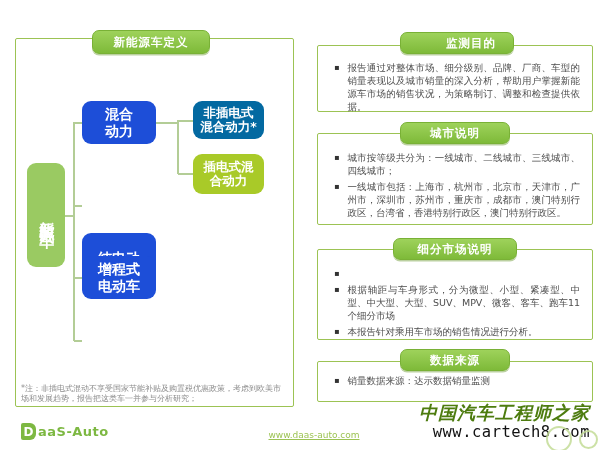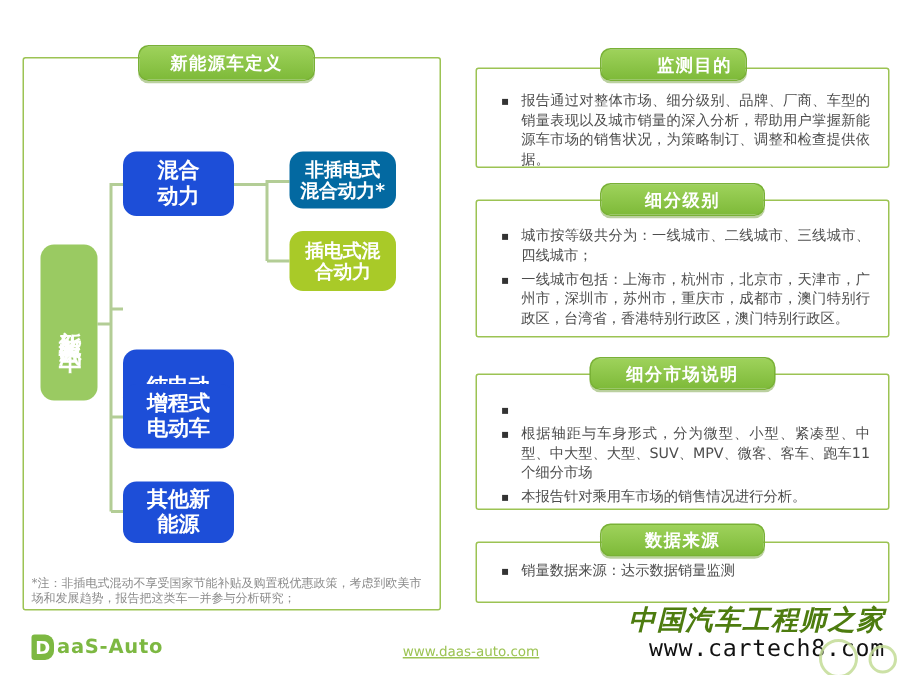--- a/index.html
+++ b/index.html
@@ -107,50 +107,46 @@
     <span>混合
 动力</span>
   </div>
   <div class="node green" style="left:82px;top:189px;width:74px;height:51px;font-size:14px;margin-top:44px;">
     <span>纯电动</span>
   </div>
   <div class="node green" style="left:82px;top:256px;width:74px;height:43px;font-size:14px;">
     <span>增程式
 电动车</span>
   </div>
-  <div class="node green" style="left:82px;top:321px;width:74px;height:41px;font-size:14px;">
-    <span>其他新
-能源</span>
-  </div>
 
   <div class="node gray" style="left:193px;top:101px;width:71px;height:38px;font-size:12.5px;">
     <span>非插电式
 混合动力*</span>
   </div>
   <div class="node bright" style="left:193px;top:154px;width:71px;height:40px;font-size:12.5px;">
     <span>插电式混
 合动力</span>
   </div>
 
   <div class="footnote">*注：非插电式混动不享受国家节能补贴及购置税优惠政策，考虑到欧美市场和发展趋势，报告把这类车一并参与分析研究；</div>
 
-  <div class="badge" style="left:400px;top:32px;width:98px;height:22px;padding-left:28px;">
+  <div class="badge" style="left:400px;top:32px;width:114px;height:22px;padding-left:28px;">
     <span>监测目的</span>
   </div>
   <div class="panel" style="left:317px;top:45px;width:276px;height:67px;">
     <div class="section-body" style="padding-top:15px;">
       <div class="bullet-row">
         <span class="bullet-marker">▪</span>
         <span class="bullet-text">报告通过对整体市场、细分级别、品牌、厂商、车型的销量表现以及城市销量的深入分析，帮助用户掌握新能源车市场的销售状况，为策略制订、调整和检查提供依据。</span>
       </div>
     </div>
   </div>
 
   <div class="badge" style="left:400px;top:122px;width:110px;height:22px;">
-    <span>细分级别</span>
+    <span>城市说明</span>
   </div>
   <div class="panel" style="left:317px;top:133px;width:276px;height:92px;">
     <div class="section-body" style="padding-top:17px;">
       <div class="bullet-row">
         <span class="bullet-marker">▪</span>
         <span class="bullet-text">城市按等级共分为：一线城市、二线城市、三线城市、四线城市；</span>
       </div>
       <div class="bullet-row">
         <span class="bullet-marker">▪</span>
         <span class="bullet-text">一线城市包括：上海市，杭州市，北京市，天津市，广州市，深圳市，苏州市，重庆市，成都市，澳门特别行政区，台湾省，香港特别行政区，澳门特别行政区。</span>

